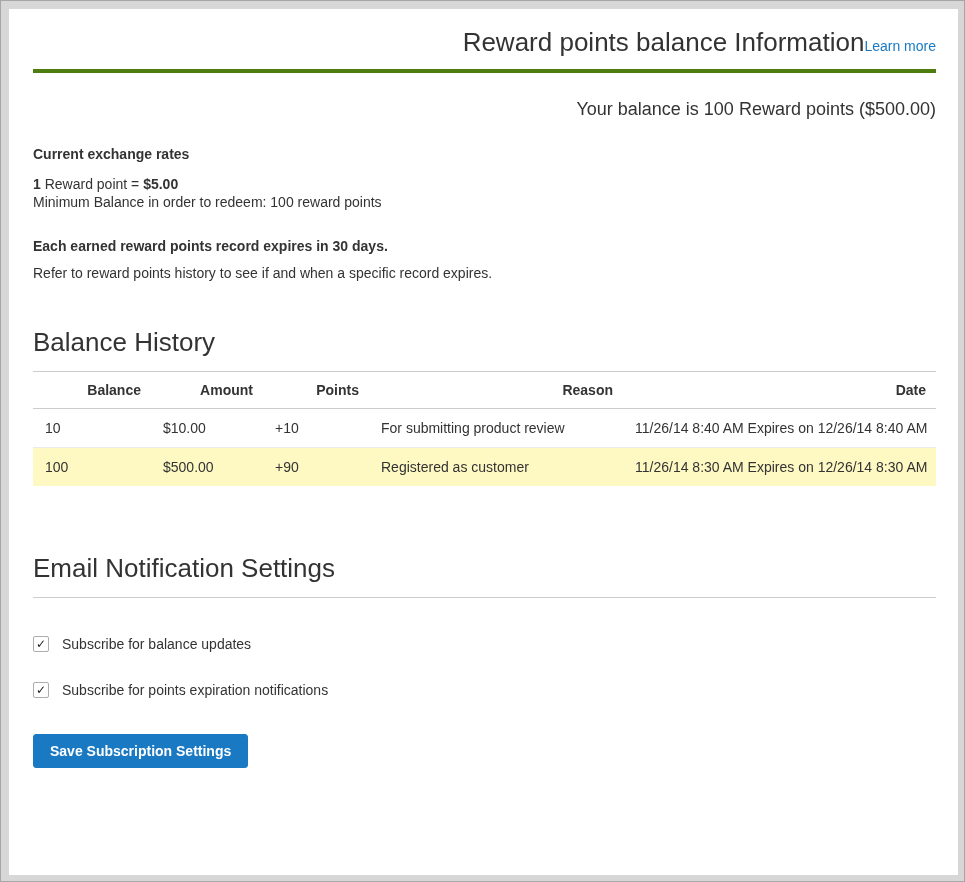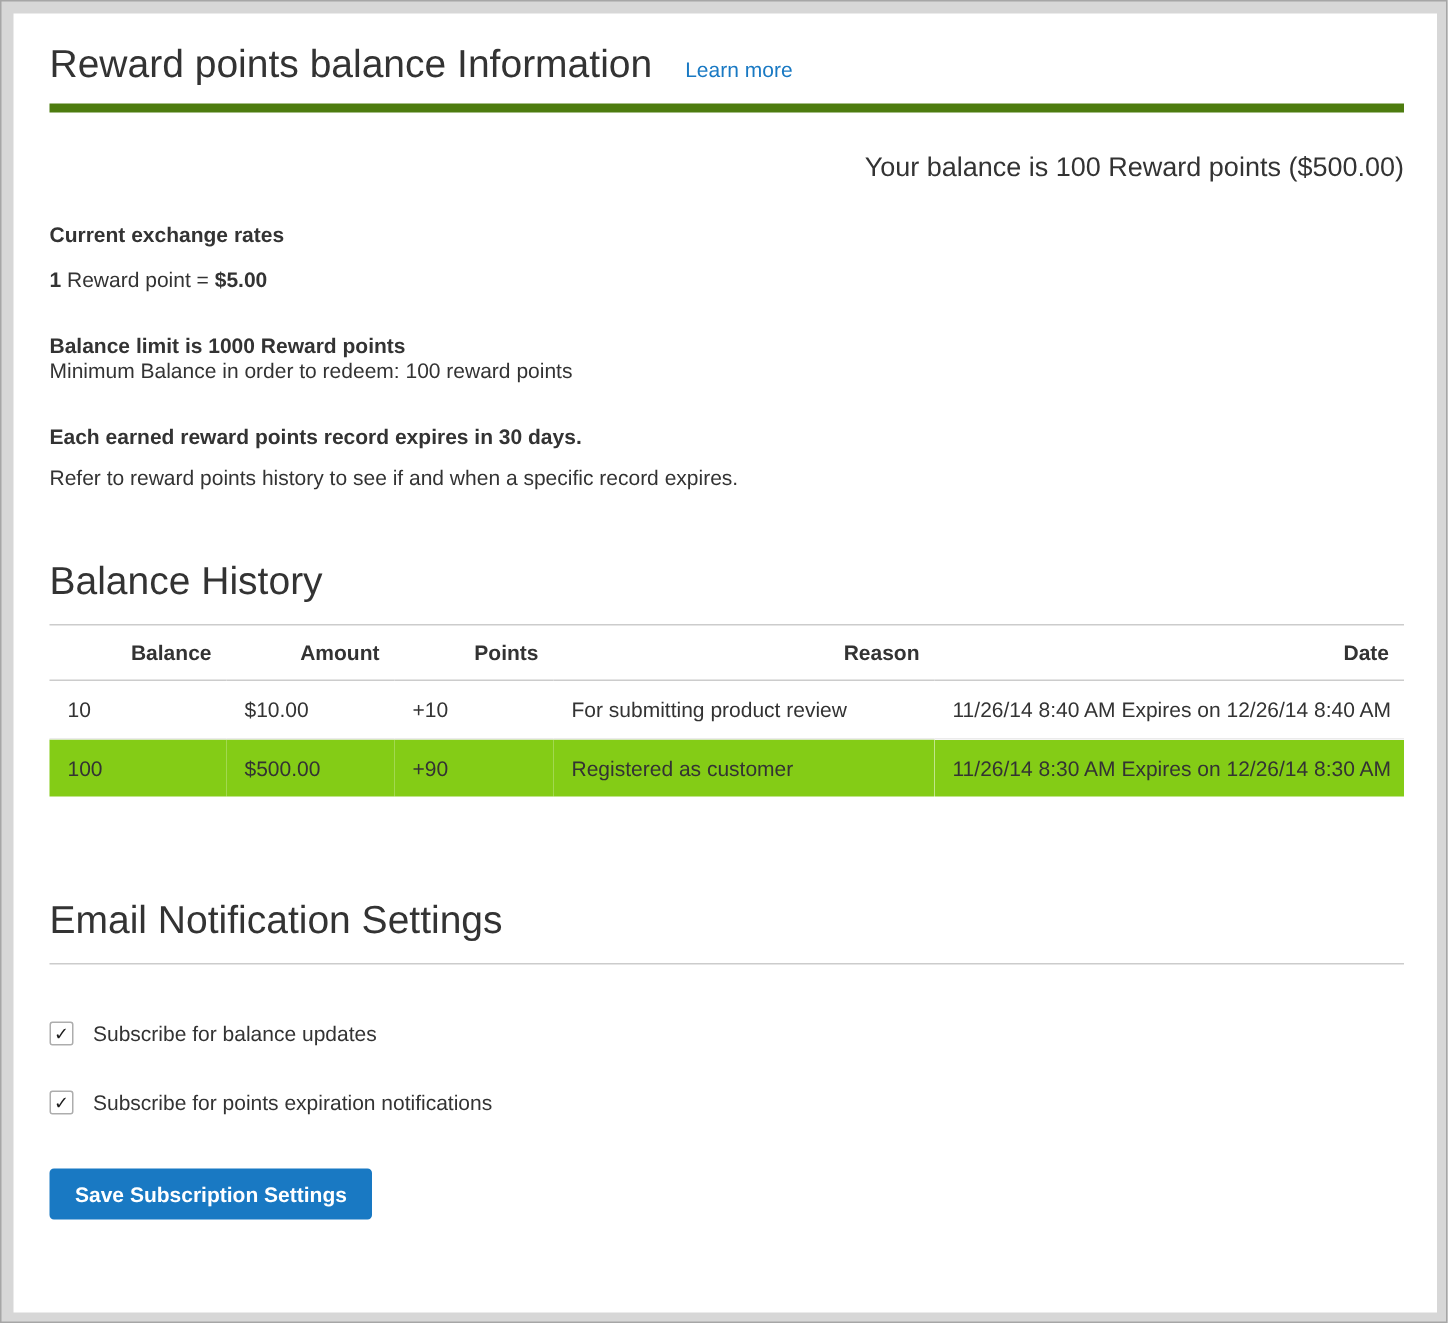--- a/index.html
+++ b/index.html
@@ -22,23 +22,23 @@
     width: 949px; height: 866px;
     background: #ffffff;
     padding: 18px 22px 22px 24px;
     overflow: hidden;
   }
 
   
   .page-header {
     display: flex;
     align-items: baseline;
-    gap: 22px;
     padding-bottom: 12px;
-    border-bottom: 6px solid #4d7c0f;
+    border-bottom: 4px solid #4d7c0f;
+    justify-content: flex-end;
   }
   .page-title {
     font-size: 26px;
     font-weight: 300;
     color: #333;
     line-height: 30px;
   }
   .learn-more {
     font-size: 14px;
     color: #1979c3;
@@ -102,21 +102,21 @@
     font-weight: bold;
     padding: 10px 10px 10px 12px;
     border-bottom: 1px solid #cccccc;
     color: #333;
   }
   table.history td {
     padding: 11px 10px 11px 12px;
     color: #333;
   }
   table.history td.nowrap, table.history th.nowrap { white-space: nowrap; overflow: hidden; }
-  table.history tbody tr.striped { background: #84cc16; }
+  table.history tbody tr.striped { background: #fef9c3; }
   table.history tbody tr + tr { border-top: 1px solid #ebebeb; }
 
   
   .option-row {
     display: flex;
     align-items: center;
     gap: 13px;
     margin-top: 38px;
   }
   .option-row + .option-row { margin-top: 30px; }
@@ -171,21 +171,20 @@
 
     
     <p class="balance-summary">Your balance is 100 Reward points ($500.00)</p>
 
     <p class="sub-heading">Current exchange rates</p>
 
     <div class="rate-lines">
       <p class="body-line"><b>1</b><span> Reward point = </span><b>$5.00</b></p>
     </div>
 
-    <p class="sub-heading limit-heading">Balance limit is 1000 Reward points</p>
     <p class="body-line limit-note">Minimum Balance in order to redeem: 100 reward points</p>
 
     <p class="sub-heading expiry-heading">Each earned reward points record expires in 30 days.</p>
     <p class="body-line expiry-note">Refer to reward points history to see if and when a specific record expires.</p>
 
     
     <div class="section-header">
       <h2 class="section-title">Balance History</h2>
     </div>
 

